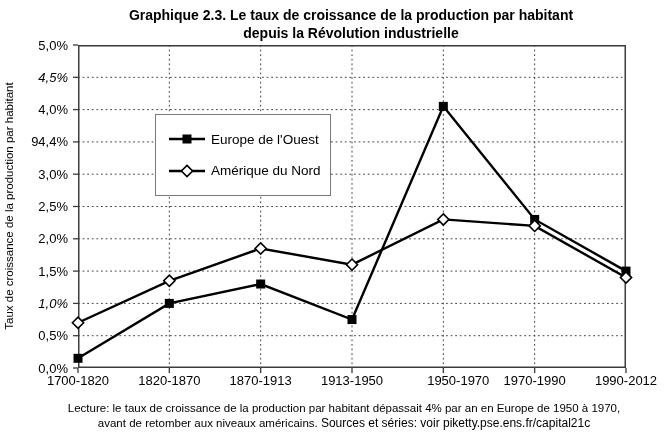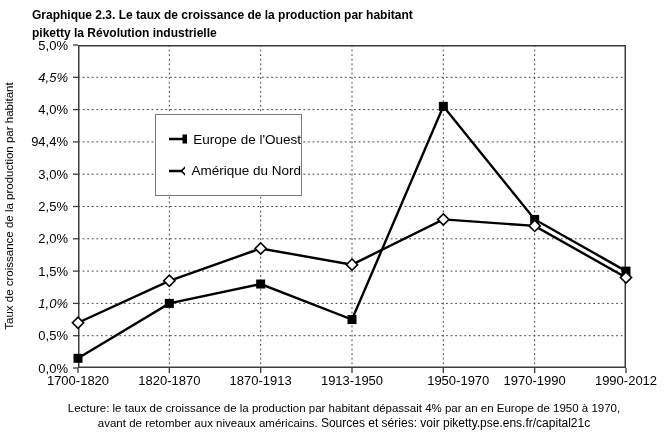--- a/index.html
+++ b/index.html
@@ -3,57 +3,57 @@
 <meta charset="utf-8">
 <style>
   html,body { margin:0; padding:0; }
   body {
     width:672px; height:435px; position:relative; overflow:hidden;
     background:#ffffff; color:#000;
     font-family:"Liberation Sans", sans-serif;
   }
   .chart-title {
     position:absolute; top:6px; left:32px; right:2px;
-    text-align:left; font-weight:bold; font-size:12px; line-height:18px;
+    text-align:center; font-weight:bold; font-size:14px; line-height:18px;
   }
   .y-axis-title {
     position:absolute; left:9px; top:206px;
     transform: translate(-50%,-50%) rotate(-90deg);
     white-space:nowrap; font-size:11.5px;
   }
   .plot-svg { position:absolute; left:78px; top:45px; overflow:visible; }
   .y-tick {
     position:absolute; left:0; width:68px; text-align:right;
     font-size:13px; line-height:15px;
   }
   .x-tick {
     position:absolute; width:92px; text-align:center;
     top:373px; font-size:13px; line-height:15px;
   }
   .legend {
-    position:absolute; left:155px; top:114px; width:147px; height:82px;
+    position:absolute; left:155px; top:114px; width:176px; height:82px;
     box-sizing:border-box; background:#ffffff;
     border:1.4px solid #7a7a7a; z-index:5;
     display:flex; flex-direction:column; justify-content:space-evenly;
     padding-left:13px;
   }
   .legend-row { display:flex; align-items:center; gap:6px; }
   .legend-label { font-size:13.5px; white-space:nowrap; }
   .footer {
     position:absolute; left:20px; right:4px; top:401px;
     text-align:center; font-size:11.5px; line-height:14.5px;
   }
   .footer .source-part { font-size:12px;text-align:right; }
 </style>
 </head>
 <body>
 
 <div class="chart-title">
   <div>Graphique 2.3. Le taux de croissance de la production par habitant</div>
-  <div>piketty la Révolution industrielle</div>
+  <div>depuis la Révolution industrielle</div>
 </div>
 
 <div class="y-axis-title">Taux de croissance de la production par habitant</div>
 
 <div id="y-ticks">
     <div class="y-tick" style="top: 37.5px;">5,0%</div>
     <div class="y-tick" style="top: 69.8px; font-style: italic;">4,5%</div>
     <div class="y-tick" style="top: 102.1px;">4,0%</div>
     <div class="y-tick" style="top: 134.4px;">94,4%</div>
     <div class="y-tick" style="top: 166.7px;">3,0%</div>

